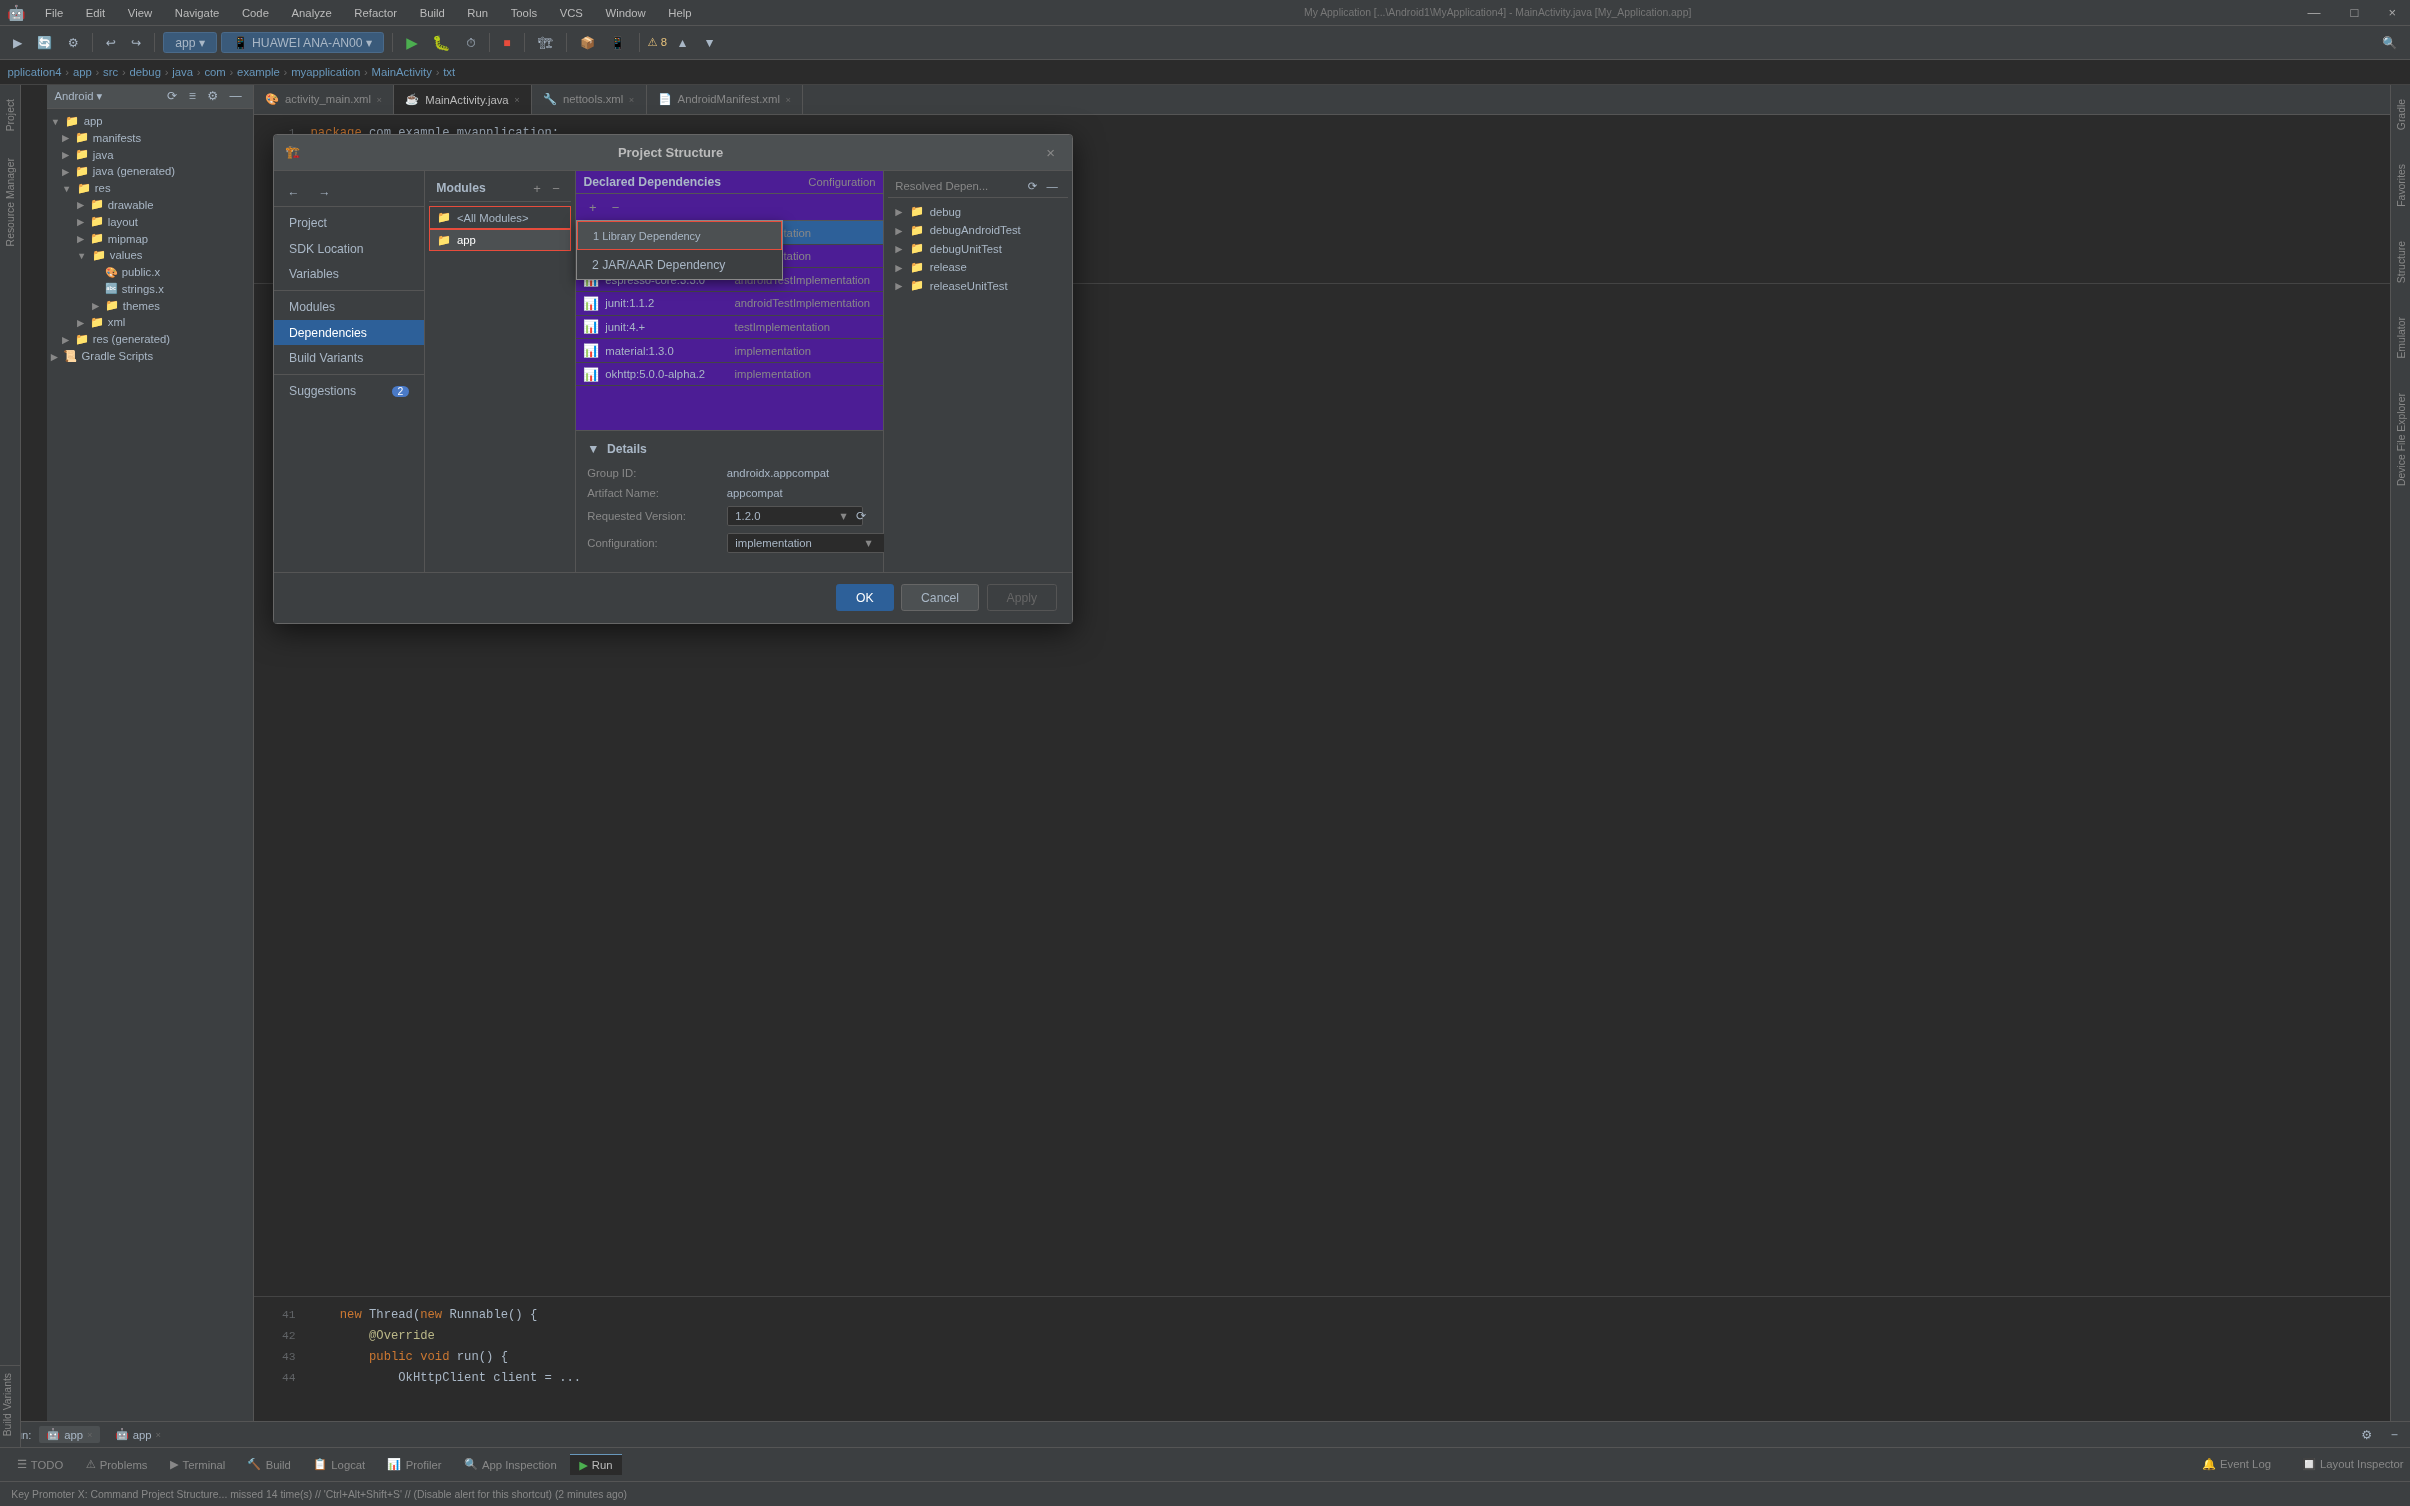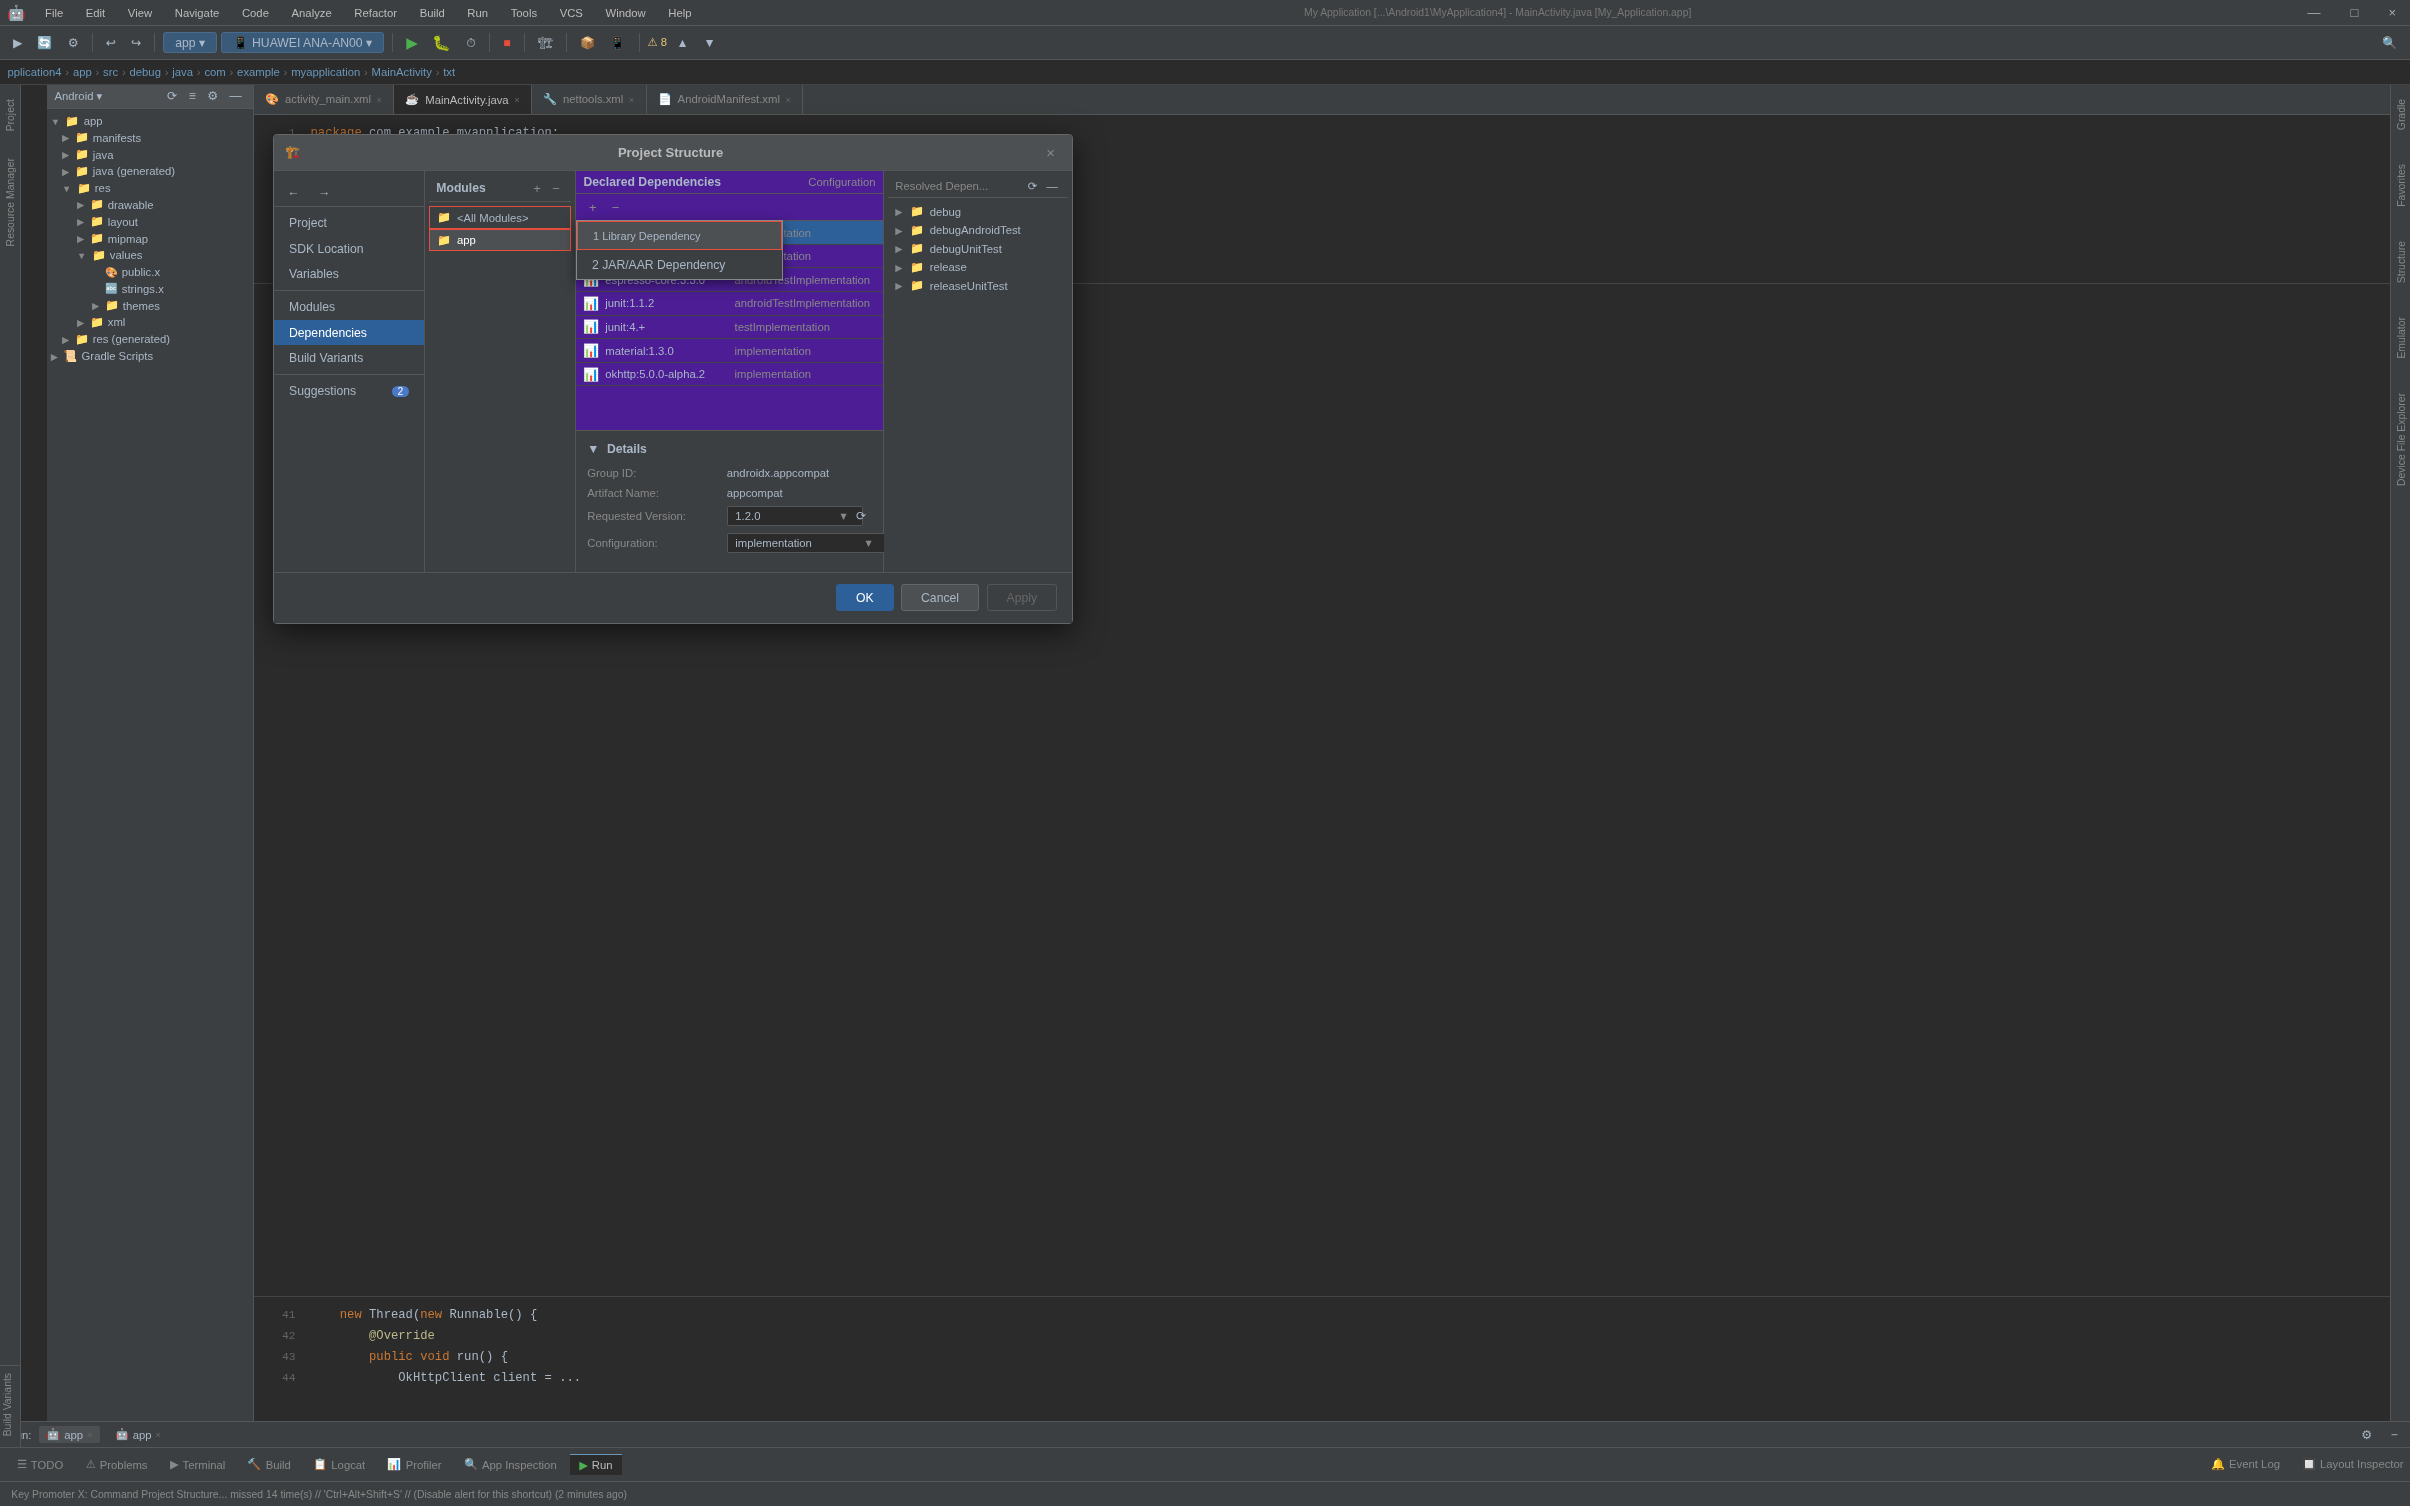--- a/index.html
+++ b/index.html
@@ -956,21 +956,21 @@
     </div>
     <div class="bottom-tab active" style="background:#2b2b2b;color:#bbbbbb;">
       <span style="color:#4caf50;">▶</span>
       <span>Run</span>
     </div>
     <div style="flex:1"></div>
     <span style="font-size:11.3px;color:#888;cursor:pointer;">
       <span>🔔</span>
       <span>Event Log</span>
     </span>
-    <span style="margin-left:19px;font-size:11.3px;color:#888;cursor:pointer;">
+    <span style="margin-left:28px;font-size:11.3px;color:#888;cursor:pointer;">
       <span>🔲</span>
       <span>Layout Inspector</span>
     </span>
   </div>
 
   <div style="position:absolute;left:0;bottom:60px;width:21px;background:#3c3f41;border-top:0.9px solid #555;border-right:0.9px solid #555;">
     <span class="side-label" style="font-size:10.4px;">Build Variants</span>
   </div>
 
   <div class="status-bar">

